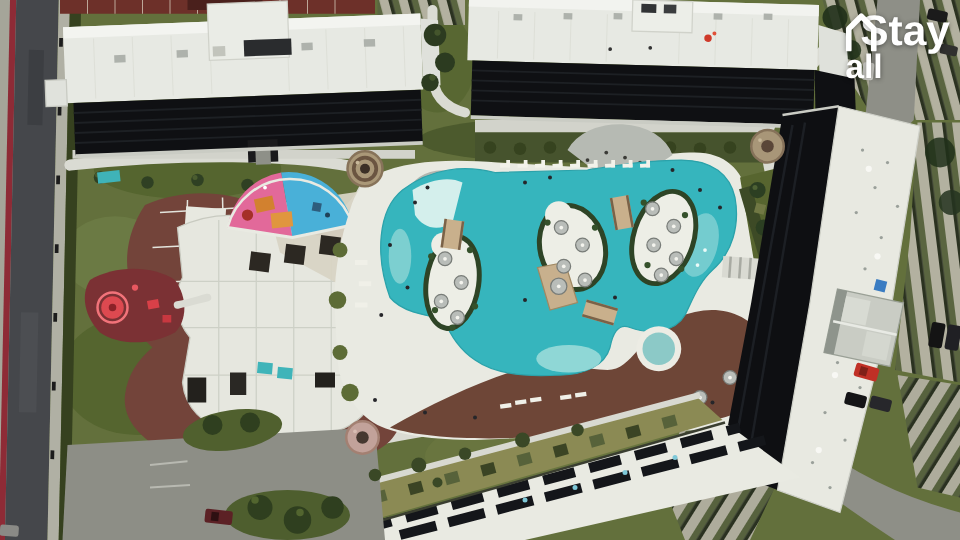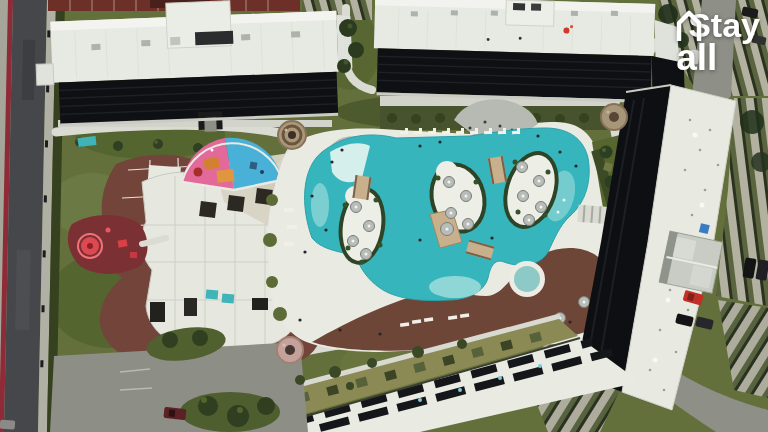--- a/index.html
+++ b/index.html
@@ -1,21 +1,21 @@
 <!DOCTYPE html>
 <html><head>
 <meta charset="utf-8">
 <style>
   html,body{margin:0;padding:0;background:#222;}
   #stage{position:relative;width:768px;height:432px;overflow:hidden;background:#63703c;font-family:"Liberation Sans",sans-serif;}
   #stage svg{position:absolute;left:0;top:0;display:block;}
   .logo{position:absolute;top:10px;right:8px;color:#fff;font-weight:bold;
         text-shadow:0 1px 4px rgba(0,0,0,.45);line-height:.92;text-align:left;}
   .logo .l1{font-size:34px;letter-spacing:0;display:block;padding-left:12px;}
-  .logo .l2{display:flex;align-items:flex-end;font-size:37px;}
+  .logo .l2{display:flex;align-items:flex-end;font-size:27px;}
   .logo .l2 svg{display:block;margin-right:-2px;filter:drop-shadow(0 1px 2px rgba(0,0,0,.4));}
 </style>
 </head>
 <body>
 
 <div id="stage">
 <svg width="768" height="432" viewBox="0 0 768 432">
   <defs>
     <pattern id="carportV" width="15" height="15" patternUnits="userSpaceOnUse" patternTransform="rotate(75)">
       <rect width="15" height="15" fill="#b3b1a0"></rect>

